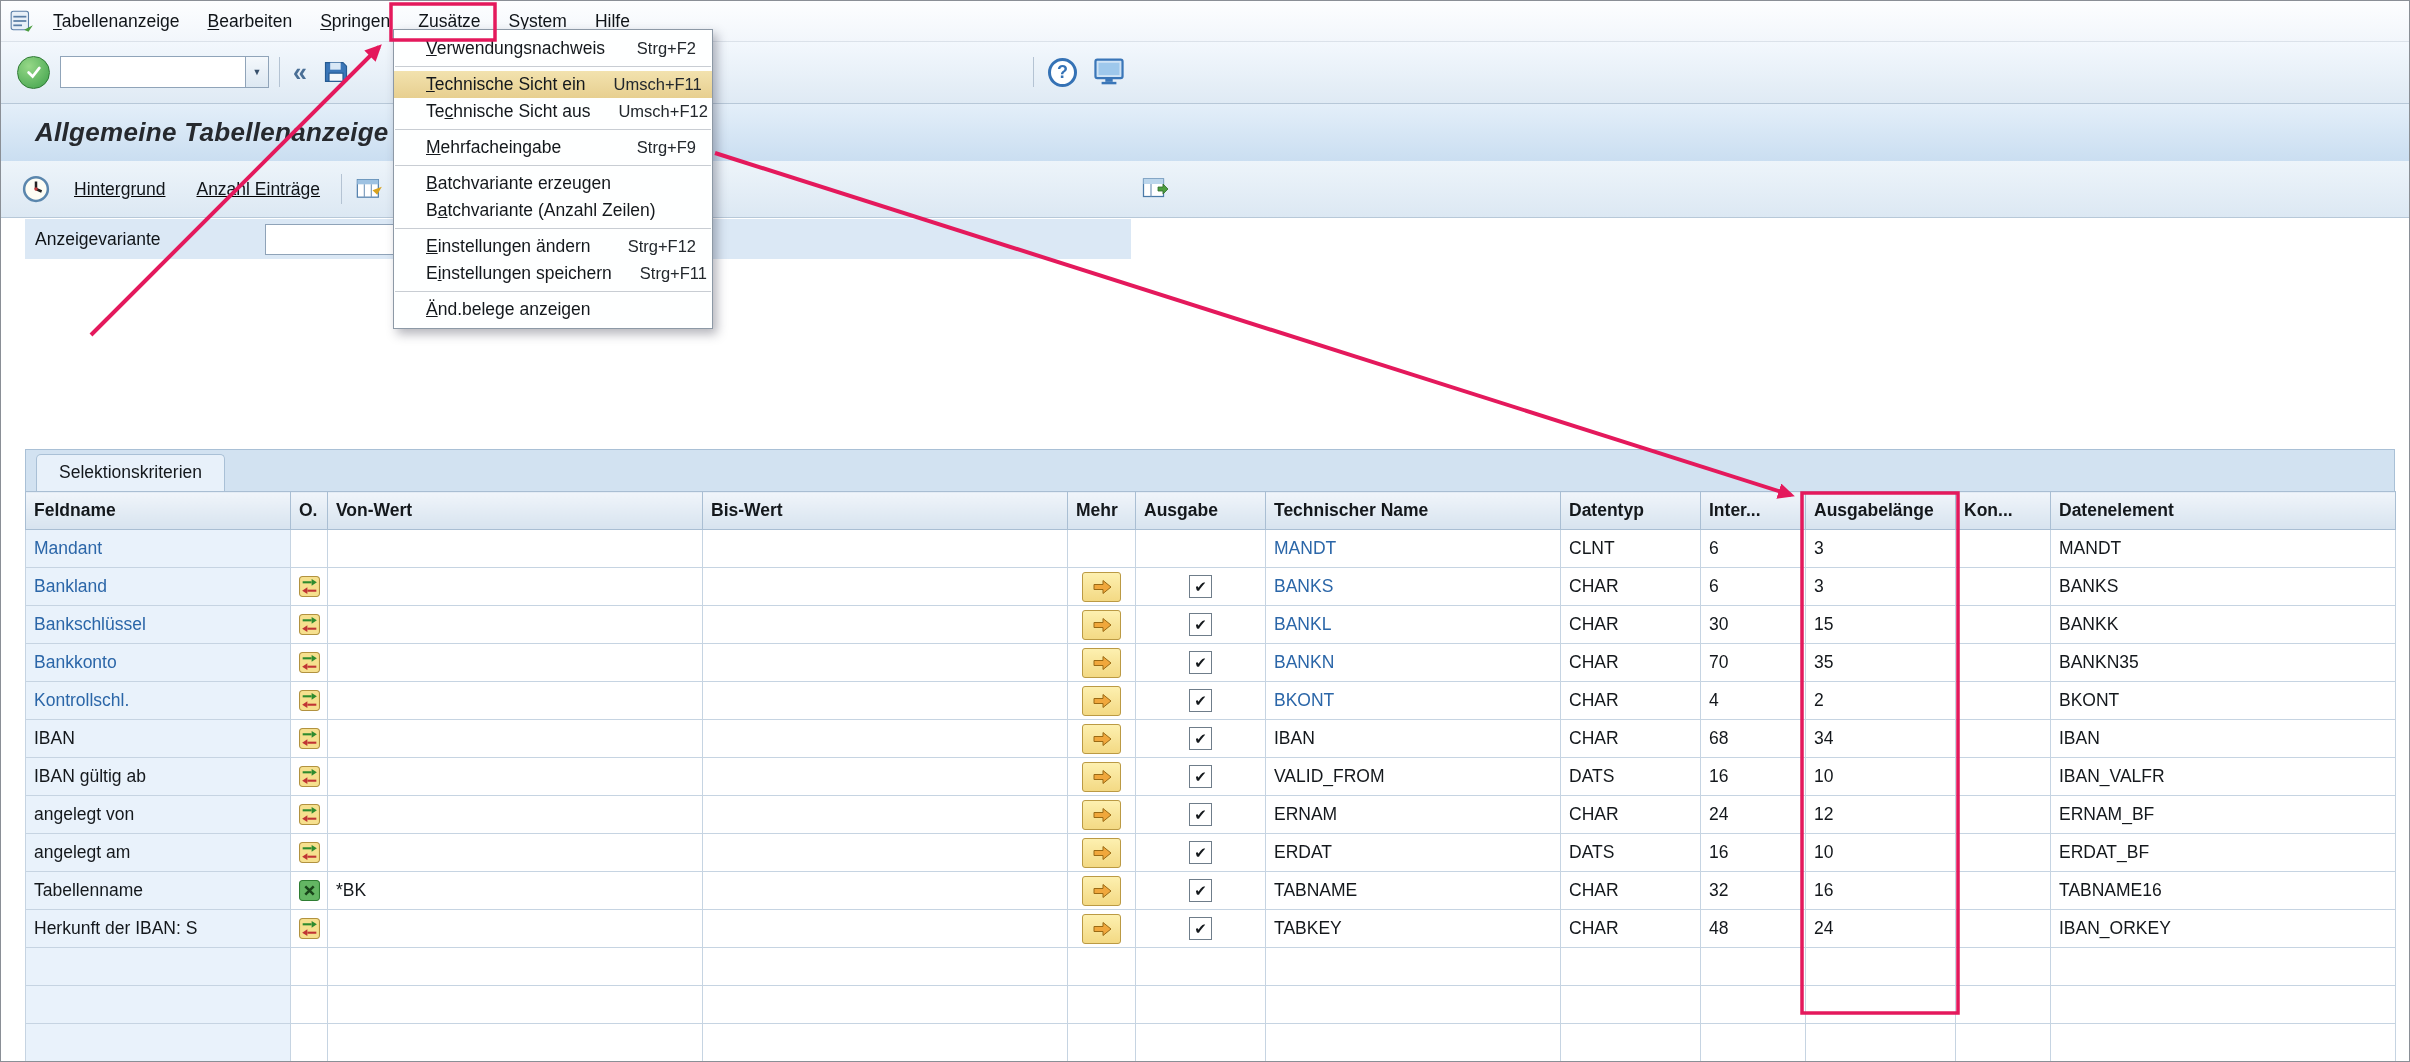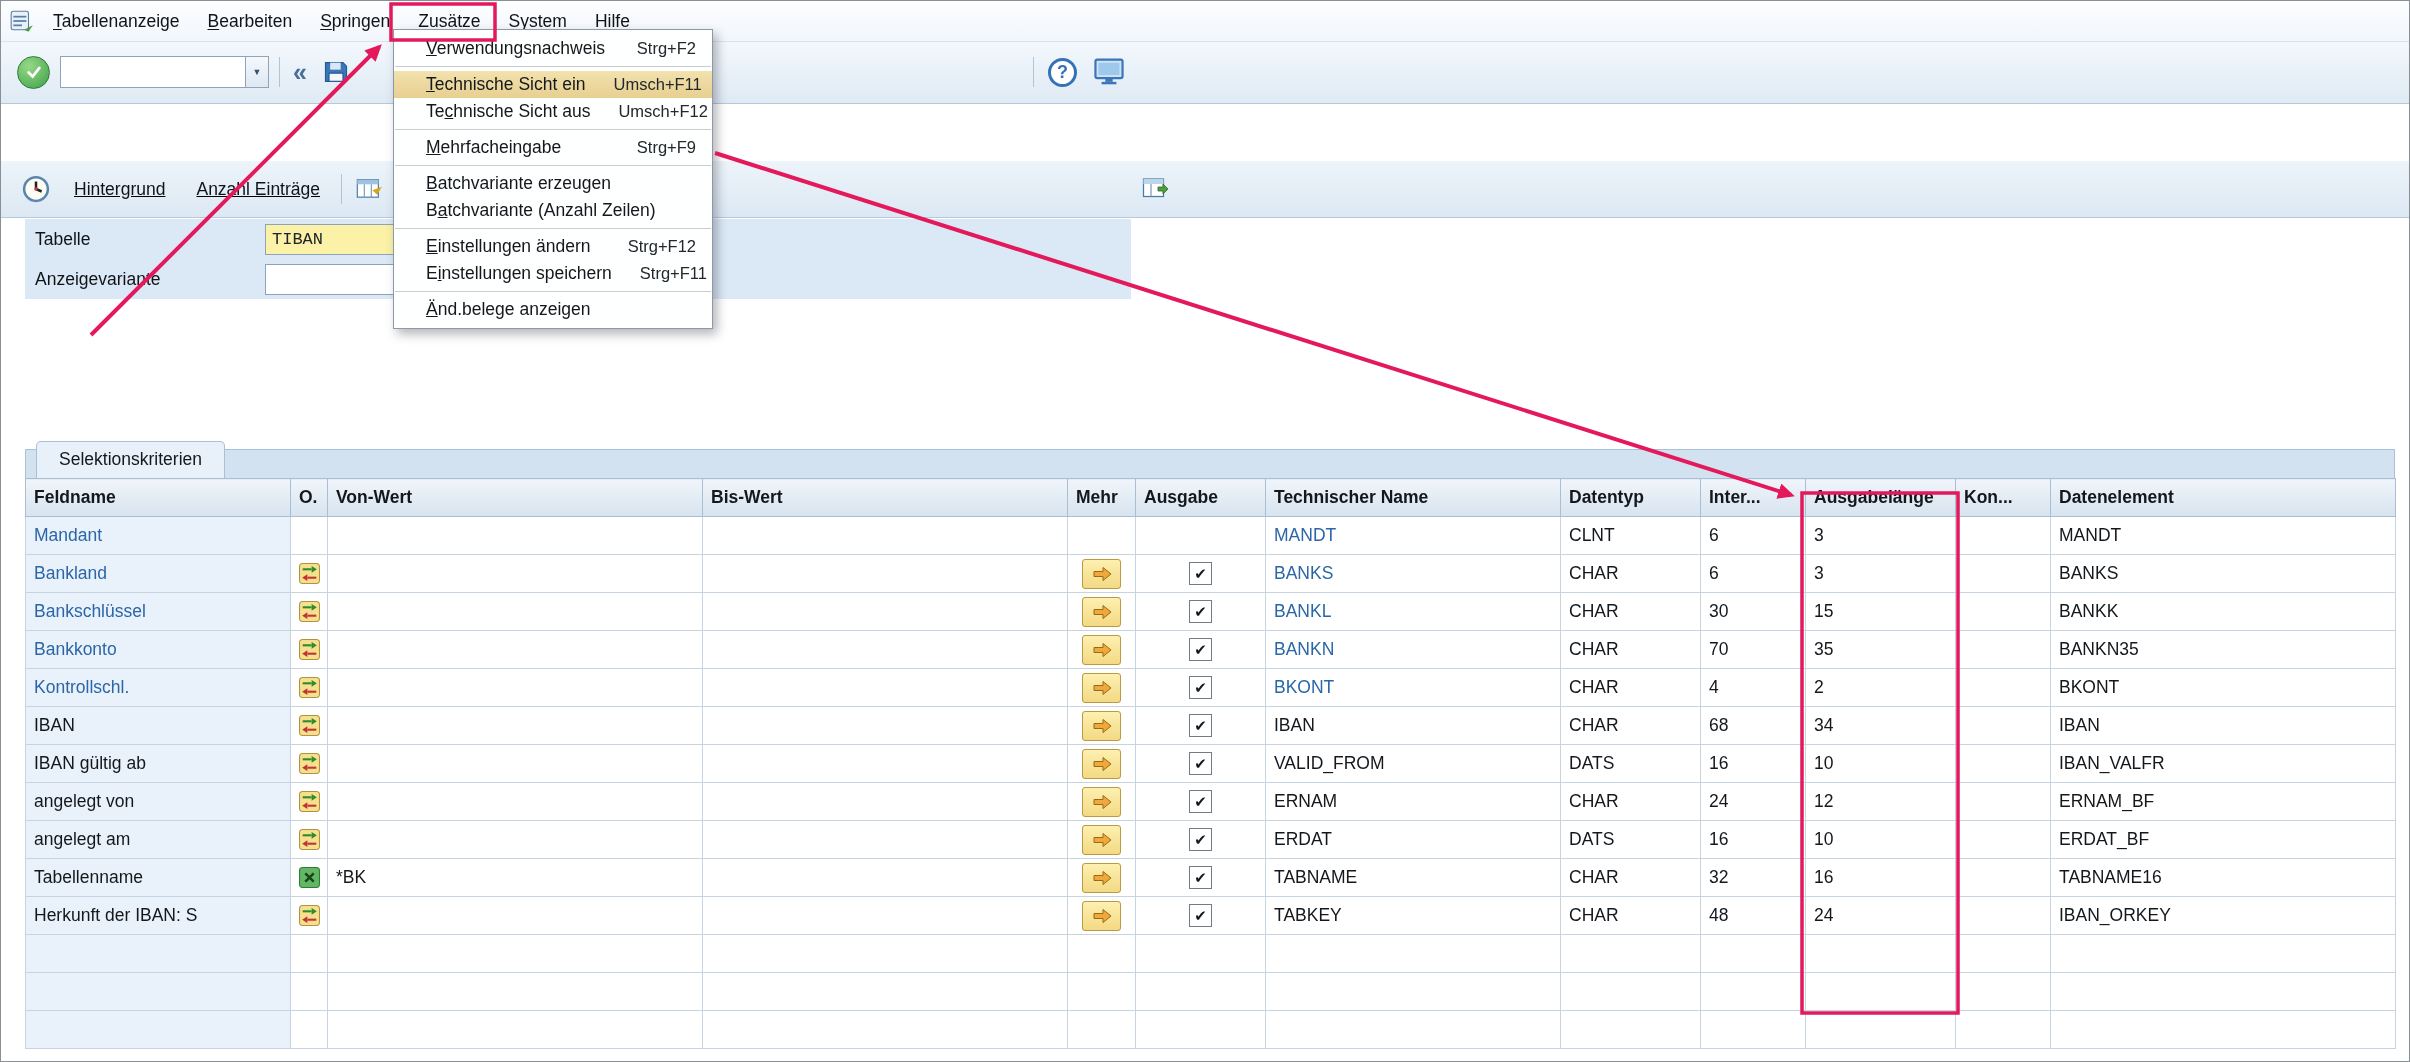--- a/index.html
+++ b/index.html
@@ -55,21 +55,21 @@
   .frow.even{background:#ecf3fa;}
   .flabel{width:230px;padding-left:10px;font-size:17.5px;color:#101418;}
   .finput{height:29px;border:1px solid #8fa3b8;background:#fff;font-size:17px;padding:0 6px;
           font-family:"Liberation Mono","DejaVu Sans Mono",monospace;color:#20242a;}
   .finput.yellow{background:#fbf2a7;width:248px;}
   .finput.variant{width:148px;font-family:"Liberation Sans",sans-serif;}
   .finput.maxrows{width:142px;}
 
   
   .selection{position:absolute;top:448px;left:24px;width:2370px;z-index:2;}
-  .group-head{height:29px;background:#d2e2f1;border:1px solid #a9c0d6;border-bottom:none;
+  .group-head{height:42px;background:#d2e2f1;border:1px solid #a9c0d6;border-bottom:none;
               display:flex;align-items:flex-end;box-sizing:border-box;}
   .group-tab{margin-left:10px;font-size:17.5px;color:#14181c;background:#e8f1fa;
              border:1px solid #a9c0d6;border-bottom:none;border-radius:5px 5px 0 0;padding:7px 22px 8px;}
   .sel-table{border-collapse:collapse;table-layout:fixed;width:2370px;background:#fff;}
   .sel-table th{height:37px;background:linear-gradient(#f0f5fa,#d7e3ef);border:1px solid #a9bed3;
                 font-weight:bold;font-size:17.5px;text-align:left;padding:0 8px;color:#14181c;
                 white-space:nowrap;overflow:hidden;}
   .sel-table td{height:37px;border:1px solid #c6d4e2;font-size:17.5px;padding:0 8px;
                 white-space:nowrap;overflow:hidden;color:#14181c;background:#fff;}
   .sel-table td.c0{background:#e9f2fb;}
@@ -145,20 +145,23 @@
         <svg viewBox="0 0 26 24" width="32" height="30">
           <rect x="2" y="2" width="22" height="15" rx="1.5" fill="#cfe3f5" stroke="#3a76b8" stroke-width="1.8"></rect>
           <rect x="4.5" y="4.5" width="17" height="10" fill="#9ec8ec"></rect>
           <rect x="10" y="17" width="6" height="3" fill="#3a76b8"></rect>
           <rect x="7" y="20" width="12" height="2" fill="#3a76b8"></rect>
         </svg>
       </button>
     </span>
   </div>
 
+  <div class="titlebar">
+    <h1>Allgemeine Tabellenanzeige</h1>
+  </div>
 
   <div class="apptoolbar">
     <button class="tb-icon">
       <svg viewBox="0 0 24 24" width="30" height="30">
         <circle cx="12" cy="12" r="9.5" fill="#fdfdf4" stroke="#5a86ad" stroke-width="2"></circle>
         <line x1="12" y1="12" x2="12" y2="6" stroke="#222" stroke-width="2"></line>
         <line x1="12" y1="12" x2="16.5" y2="14" stroke="#222" stroke-width="2"></line>
         <circle cx="12" cy="12" r="1.4" fill="#c43b3b"></circle>
       </svg>
     </button>
@@ -189,24 +192,20 @@
           <rect x="2" y="4" width="16" height="4" fill="#bcd6ec"></rect>
           <line x1="8" y1="8" x2="8" y2="18" stroke="#7b9cbd"></line>
           <path d="M14 14 h5 v-3 l5 5 -5 5 v-3 h-5 z" transform="scale(0.8) translate(3 -1)" fill="#4c9e3f" stroke="#2e6b28" stroke-width="0.8"></path>
         </svg>
       </button>
     </span>
   </div>
 
   <div class="form-area">
     <div class="frow odd">
-      <span class="flabel">Tabelle</span>
-      <input class="finput yellow" value="TIBAN" style="">
-    </div>
-    <div class="frow odd">
       <span class="flabel">Anzeigevariante</span>
       <input class="finput variant" value="" style="">
     </div>
   </div>
 
   <section class="selection">
     <div class="group-head">
       <span class="group-tab">Selektionskriterien</span>
     </div>
     <table class="sel-table">

